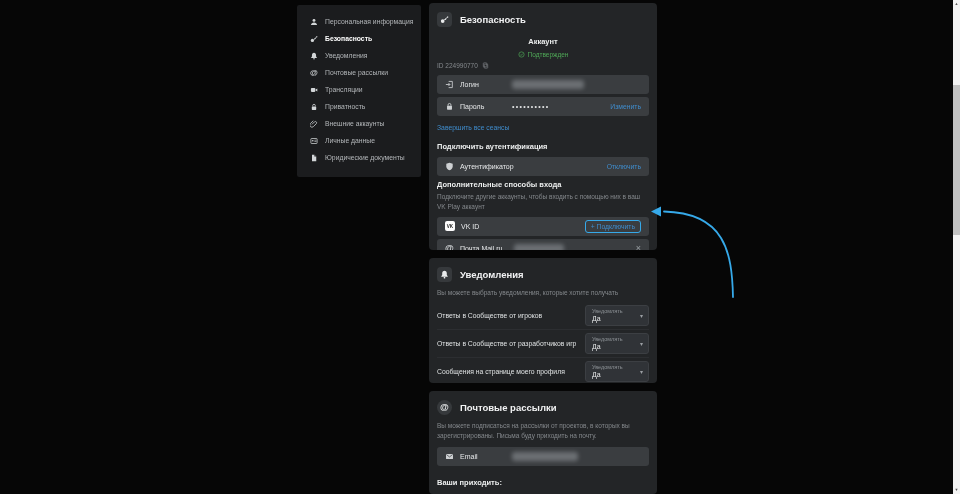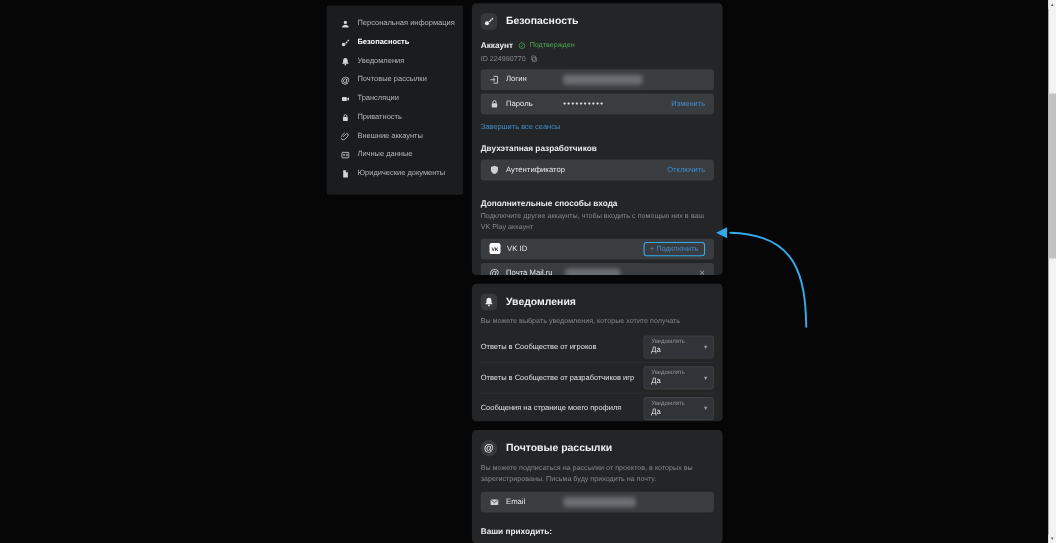--- a/index.html
+++ b/index.html
@@ -23,21 +23,21 @@
   .card { width:228px; background:#232527; border-radius:4px; padding:0 8px; overflow:hidden; position:relative; }
   .card-security { margin-top:3px; height:247px; }
   .card-notifications { margin-top:8px; height:125px; }
   .card-mailings { margin-top:8px; height:103px; }
   .card-head { display:flex; align-items:center; gap:8px; padding-top:9px; }
   .icon-box { width:15px; height:15px; background:#36393c; border-radius:4px;
     display:flex; align-items:center; justify-content:center; color:#e9ebec; flex:none; }
   .icon-box svg { width:9px; height:9px; }
   .icon-box .glyph { font-size:9px; line-height:9px; color:#e9ebec; }
   .card-title { font-size:9.5px; font-weight:bold; color:#f1f2f3; }
-  .acct-line { margin-top:10px; display:flex; align-items:center; gap:5px; }
+  .acct-line { margin-top:10px; display:flex; align-items:center; gap:5px;flex-direction:column; }
   .acct-label { font-size:7.5px; font-weight:bold; color:#eceeee; }
   .verified { display:flex; align-items:center; gap:3px; color:#4fa857; font-size:6.5px; }
   .verified svg { width:7px; height:7px; }
   .id-line { margin-top:4px; display:flex; align-items:center; gap:4px; color:#85898d; font-size:6.5px; }
   .id-line svg { width:7px; height:7px; }
   .row { height:19px; background:#3a3d40; border-radius:3px; display:flex; align-items:center; padding:0 8px; gap:6px; }
   .row-icon { width:9px; height:9px; color:#ced1d3; flex:none; display:flex; }
   .row-icon svg { width:9px; height:9px; }
   .row-label { font-size:7px; color:#e7e9ea; white-space:nowrap; }
   .fixed-label { width:46px; flex:none; }
@@ -209,33 +209,33 @@
               <path d="M5.4 6.8V5.2a2.6 2.6 0 0 1 5.2 0v1.6" fill="none" stroke="currentColor" stroke-width="1.6"></path>
             </svg>
         </span>
         <span class="row-label fixed-label">Пароль</span>
         <span class="dots">••••••••••</span>
         <a class="link right">Изменить</a>
       </div>
 
       <a class="link end-sessions">Завершить все сеансы</a>
 
-      <div class="sub-title">Двухэтапная разработчиков</div>
+      <div class="sub-title">Подключить аутентификация</div>
 
       <div class="row mt6">
         <span class="row-icon">
           <svg viewBox="0 0 16 16" fill="currentColor">
               <path d="M8 1.3l5.7 2v4.2c0 3.6-2.4 6.1-5.7 7.2-3.3-1.1-5.7-3.6-5.7-7.2V3.3z"></path>
             </svg>
         </span>
         <span class="row-label">Аутентификатор</span>
         <a class="link right">Отключить</a>
       </div>
 
-      <div class="sub-title mt10" style="margin-top:16px">Дополнительные способы входа</div>
+      <div class="sub-title mt10" style="margin-top:4px">Дополнительные способы входа</div>
       <div class="desc">Подключите другие аккаунты, чтобы входить с помощью них в ваш VK Play аккаунт</div>
 
       <div class="row mt5">
         <span class="vk-badge">VK</span>
         <span class="row-label">VK ID</span>
         <button class="connect-btn">+ Подключить</button>
       </div>
 
       <div class="row mt3">
         <span class="row-icon">

